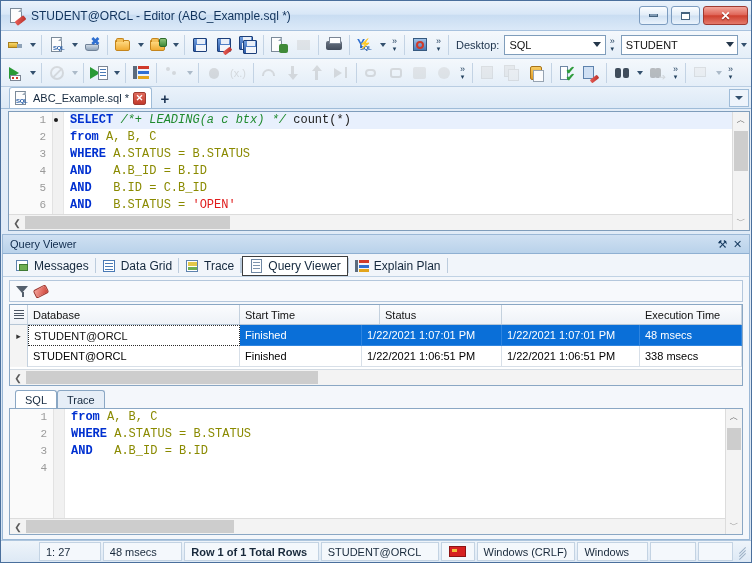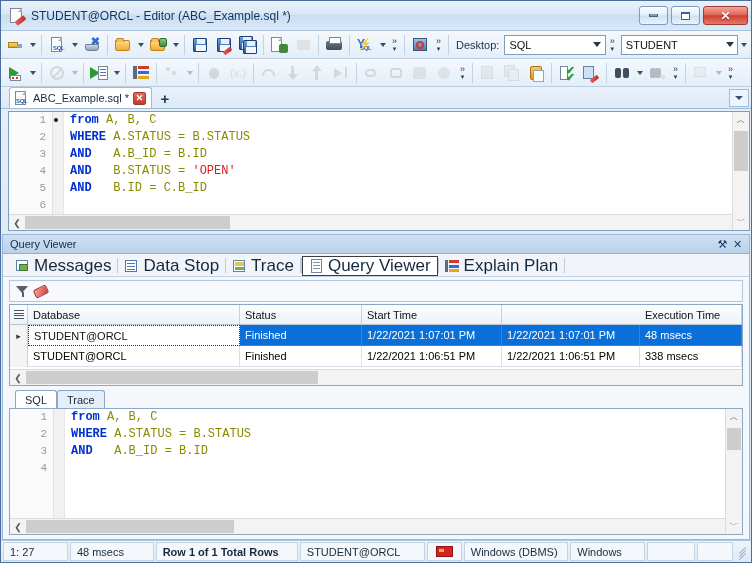--- a/index.html
+++ b/index.html
@@ -259,21 +259,21 @@
     flex: 1; display: flex; flex-direction: column;
     border: 1px solid #9bb8d6; border-top: 1px solid #8fb0d2;
     background: #f4f7fb; overflow: hidden;
   }
   .vtabs {
     height: 23px; flex: none; display: flex; align-items: center; gap: 0;
     padding: 1px 2px 0 6px; background: #f1f5fa; border-bottom: 1px solid #c0d2e4;
   }
   .vtab {
     height: 20px; display: flex; align-items: center; gap: 4px;
-    padding: 0 6px; font-size: 17px; color: #14283d; white-space: nowrap;
+    padding: 0 6px; font-size: 12px; color: #14283d; white-space: nowrap;
   }
   .vtab.active { background: #fff; border: 1px solid #3d3d3d; }
   .vtab-sep { width: 1px; height: 15px; background: #bcccdd; }
 
   .filterbar {
     height: 22px; flex: none; display: flex; align-items: center; gap: 4px;
     padding: 0 6px; margin: 3px 6px 0 6px;
     background: #f7f9fc; border: 1px solid #b4c7dc;
   }
   .funnel {
@@ -684,25 +684,26 @@
         <div class="gutter" id="gutter">
             <div class="gline">1<span class="bullet"></span></div>
             <div class="gline">2</div>
             <div class="gline">3</div>
             <div class="gline">4</div>
             <div class="gline">5</div>
             <div class="gline">6</div>
           </div>
         <div class="gmark"></div>
         <div class="codelines" id="codelines" style="padding-left:6px;">
+            <div class="cline cur"><span class="kw">SELECT </span><span class="hint">/*+ LEADING(a c btx) */</span><span class="pln"> count(*)</span></div>
             <div class="cline"><span class="kw">from </span><span class="idn">A, B, C</span></div>
             <div class="cline"><span class="kw">WHERE </span><span class="idn">A.STATUS = B.STATUS</span></div>
             <div class="cline"><span class="kw">AND   </span><span class="idn">A.B_ID = B.ID</span></div>
+            <div class="cline"><span class="kw">AND   </span><span class="idn">B.ID = C.B_ID</span></div>
             <div class="cline"><span class="kw">AND   </span><span class="idn">B.STATUS = </span><span class="str">'OPEN'</span></div>
-            <div class="cline"><span class="kw">AND   </span><span class="idn">B.ID = C.B_ID</span></div>
           </div>
       </div>
       <div class="hscroll">
         <div class="hs-arrow">❮</div>
         <div class="hs-track">
           <div class="hs-thumb" style="left:0;width:205px;"></div>
         </div>
       </div>
     </div>
     <div class="vscroll">
@@ -731,21 +732,21 @@
             <span>Messages</span>
           </div>
           <span class="vtab-sep"></span>
           <div class="vtab">
             <span class="ic" style="width: 15px; height: 15px; flex: 0 0 auto;">
               <span style="position:absolute;left:1px;top:2px;width:12px;height:12px;background:#fff;border:1px solid #4a7ab5;"></span>
               <span style="position:absolute;left:3px;top:5px;width:8px;height:1px;background:#4a7ab5;"></span>
               <span style="position:absolute;left:3px;top:8px;width:8px;height:1px;background:#4a7ab5;"></span>
               <span style="position:absolute;left:3px;top:11px;width:8px;height:1px;background:#4a7ab5;"></span>
             </span>
-            <span>Data Stop</span>
+            <span>Data Grid</span>
           </div>
           <span class="vtab-sep"></span>
           <div class="vtab">
             <span class="ic" style="width: 15px; height: 15px; flex: 0 0 auto;">
               <span style="position:absolute;left:1px;top:2px;width:12px;height:12px;background:#fff;border:1px solid #5d82ad;"></span>
               <span style="position:absolute;left:3px;top:4px;width:9px;height:4px;background:#e3c84a;"></span>
               <span style="position:absolute;left:3px;top:9px;width:9px;height:3px;background:#6fae52;"></span>
             </span>
             <span>Trace</span>
           </div>
@@ -782,22 +783,22 @@
         <div class="grid-head" id="gridhead">
           <div class="gh-corner">
             <span class="lines">
                 <i></i>
                 <i></i>
                 <i></i>
                 <i></i>
               </span>
           </div>
         <div class="gh-cell" style="width: 212px;">Database</div>
+            <div class="gh-cell" style="width: 140px;">Start Time</div>
             <div class="gh-cell" style="width: 122px;">Status</div>
-            <div class="gh-cell" style="width: 140px;">Start Time</div>
             <div class="gh-cell" style="width: 138px; margin-top: 40px;">Stop Time</div>
             <div class="gh-cell" style="width: 200px; flex: 1 1 0%;">Execution Time</div>
           </div>
         <div id="gridrows">
             <div class="grid-row sel">
               <div class="gr-ind">▸</div>
               <div class="gr-cell first" style="width: 212px;">STUDENT@ORCL</div>
               <div class="gr-cell" style="width: 122px;">Finished</div>
               <div class="gr-cell" style="width: 140px;">1/22/2021 1:07:01 PM</div>
               <div class="gr-cell" style="width: 138px;">1/22/2021 1:07:01 PM</div>
@@ -855,28 +856,28 @@
               <div class="sb-thumb" style="top:2px;height:22px;"></div>
             </div>
             <div class="sb-arrow">﹀</div>
           </div>
         </div>
       </div>
     </div>
   </div>
 
   <div class="statusbar" id="statusbar">
-      <div class="scell" style="width: 68px;">1: 27</div>
+      <div class="scell" style="width: 68px; margin-left: 36px;">1: 27</div>
       <div class="scell" style="width: 88px;">48 msecs</div>
       <div class="scell" style="width: 150px; font-weight: bold;">Row 1 of 1 Total Rows</div>
       <div class="scell" style="width: 132px;">STUDENT@ORCL</div>
       <div class="scell flagbox" style="width: 36px;">
         <span class="flag"></span>
       </div>
-      <div class="scell" style="width: 110px;">Windows (DBMS)</div>
+      <div class="scell" style="width: 110px;">Windows (CRLF)</div>
       <div class="scell" style="width: 78px;">Windows</div>
       <div class="scell" style="width: 50px;"></div>
       <div class="scell" style="width: 38px;"></div>
       <div class="scell grip">
         <i style="top:14px;"></i>
         <i style="top:11px;"></i>
         <i style="top:8px;"></i>
       </div>
     </div>
 </div>

